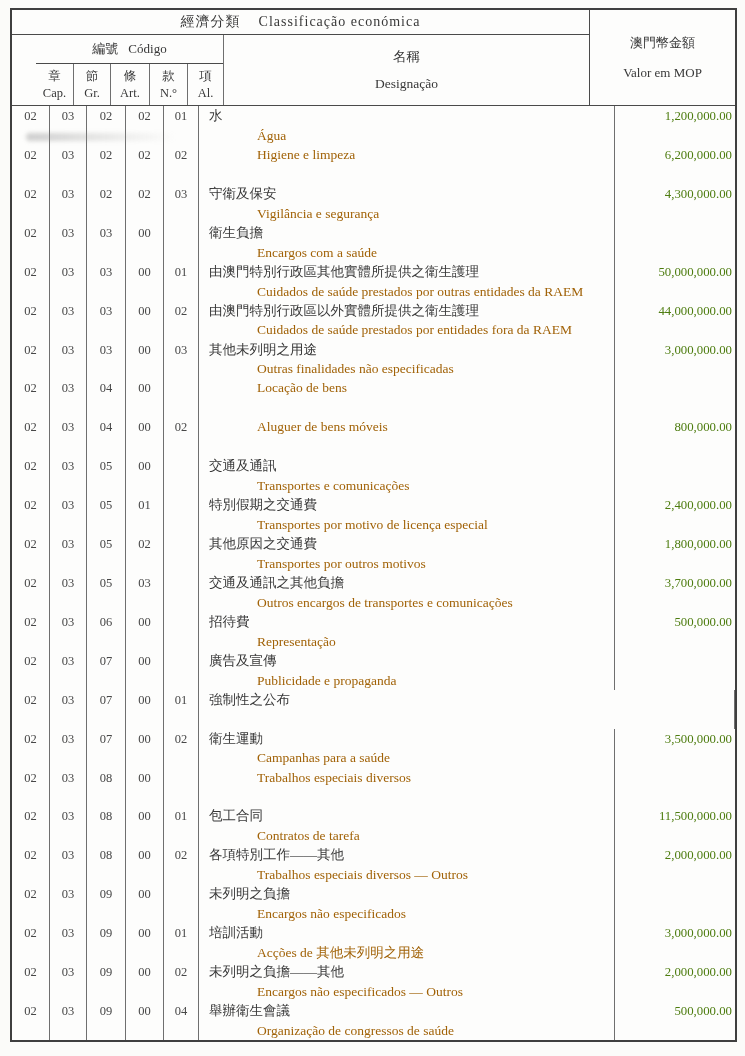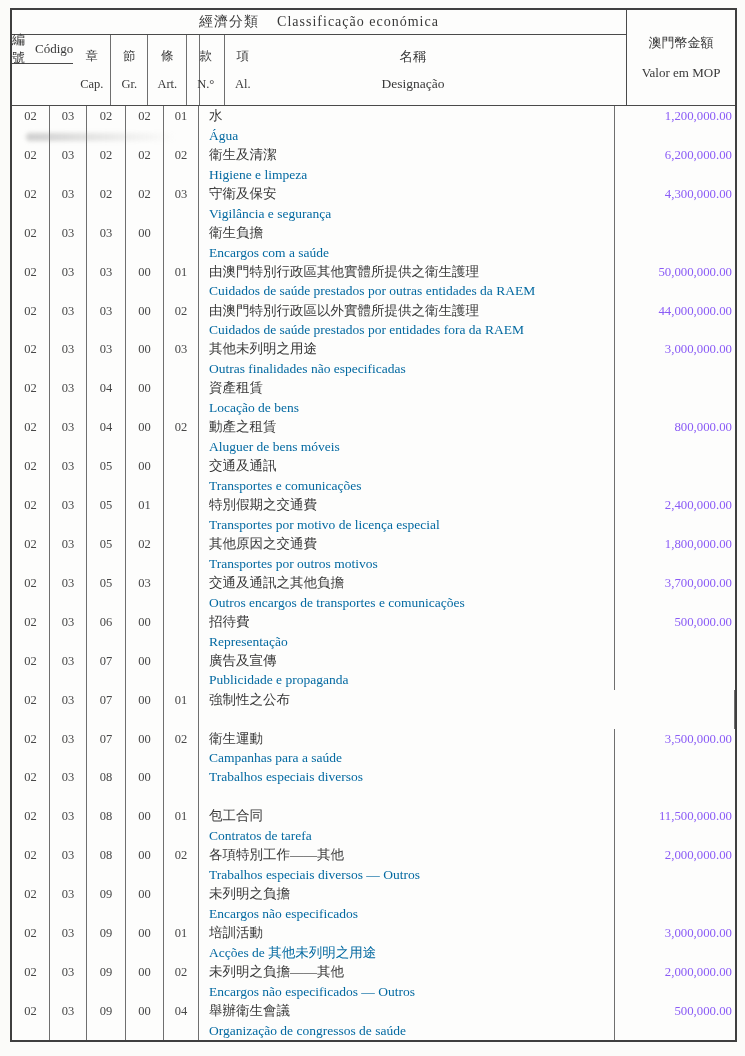--- a/index.html
+++ b/index.html
@@ -30,65 +30,65 @@
   .hdr-title{
     height:25px;box-sizing:border-box;
     border-bottom:1px solid #4a4a4a;
     display:flex;align-items:center;justify-content:center;gap:18px;
     font-size:14px;letter-spacing:1px;
   }
   .hdr-mid{flex:1;display:flex;}
   .hdr-code{
     width:188px;box-sizing:border-box;flex-shrink:0;
     border-right:1px solid #6f6f6f;
-    display:flex;flex-direction:row;
+    display:flex;flex-direction:column;margin-left:24px;
   }
   .hdr-codigo{
     height:29px;box-sizing:border-box;
     border-bottom:1px solid #4a4a4a;
     display:flex;align-items:center;justify-content:center;gap:10px;
     font-size:13px;
   }
   .hdr-cols{flex:1;display:flex;}
   .hc{
     box-sizing:border-box;border-right:1px solid #6f6f6f;
     display:flex;flex-direction:column;align-items:center;justify-content:space-evenly;
     font-size:12.5px;padding:2px 0;
   }
   .hc:last-child{border-right:none;}
   .hc-1{width:38px;} .hc-2{width:37px;} .hc-3{width:39px;} .hc-4{width:38px;} .hc-5{width:35px;}
   .hdr-desig{
     flex:1;display:flex;flex-direction:column;align-items:center;justify-content:center;
     gap:10px;font-size:13.5px;
   }
   .hdr-right{
-    width:109px;flex-shrink:0;box-sizing:border-box;
+    width:146px;flex-shrink:0;box-sizing:border-box;
     border-left:1px solid #4a4a4a;
     display:flex;flex-direction:column;align-items:center;justify-content:center;
     gap:13px;font-size:13px;
   }
   
-  .tbody{flex:1;display:flex;flex-direction:column;position:relative;overflow:hidden;}
+  .tbody{flex:1;display:flex;flex-direction:column;position:relative;overflow:hidden;justify-content:center;}
   .trow{height:38.916px;display:flex;flex-shrink:0;}
   .cc{
     box-sizing:border-box;border-right:1px solid #6f6f6f;
     text-align:center;font-size:12.5px;line-height:19px;
     padding-top:1px;color:#474747;
   }
   .cc-1{width:38px;} .cc-2{width:37px;} .cc-3{width:39px;} .cc-4{width:38px;} .cc-5{width:35px;}
   .desig{
     flex:1;box-sizing:border-box;border-right:1px solid #6f6f6f;
     padding-left:10px;min-width:0;
   }
   .desig .zh{height:19.8px;line-height:20.5px;font-size:13.5px;white-space:nowrap;}
-  .desig .pt{height:19.1px;line-height:19px;font-size:13.5px;white-space:nowrap;color:#0369a1;}
+  .desig .pt{height:19.1px;line-height:19px;font-size:13.5px;white-space:nowrap;color:#a16207;margin-left:48px;}
   .val{
     width:120px;flex-shrink:0;box-sizing:border-box;
     text-align:right;padding:1px 3px 0 0;
-    font-size:12.8px;line-height:19px;color:#8b5cf6;
+    font-size:12.8px;line-height:19px;color:#4d7c0f;
   }
   .smudge{
     position:absolute;left:14px;top:27px;width:150px;height:8px;
     background:linear-gradient(90deg, rgba(120,120,120,.35), rgba(160,160,160,.18) 60%, rgba(180,180,180,0));
     filter:blur(2px);border-radius:4px;pointer-events:none;
   }
 </style>
 </head>
 <body>
 
@@ -156,21 +156,20 @@
     </div>
     <div class="val">1,200,000.00</div>
   </div>
         <div class="trow">
     <div class="cc cc-1">02</div>
     <div class="cc cc-2">03</div>
     <div class="cc cc-3">02</div>
     <div class="cc cc-4">02</div>
     <div class="cc cc-5">02</div>
     <div class="desig">
-      <div class="zh">衛生及清潔</div>
       <div class="pt">Higiene e limpeza</div>
     </div>
     <div class="val">6,200,000.00</div>
   </div>
         <div class="trow">
     <div class="cc cc-1">02</div>
     <div class="cc cc-2">03</div>
     <div class="cc cc-3">02</div>
     <div class="cc cc-4">02</div>
     <div class="cc cc-5">03</div>
@@ -228,33 +227,31 @@
     </div>
     <div class="val">3,000,000.00</div>
   </div>
         <div class="trow">
     <div class="cc cc-1">02</div>
     <div class="cc cc-2">03</div>
     <div class="cc cc-3">04</div>
     <div class="cc cc-4">00</div>
     <div class="cc cc-5"></div>
     <div class="desig">
-      <div class="zh">資產租賃</div>
       <div class="pt">Locação de bens</div>
     </div>
     <div class="val"></div>
   </div>
         <div class="trow">
     <div class="cc cc-1">02</div>
     <div class="cc cc-2">03</div>
     <div class="cc cc-3">04</div>
     <div class="cc cc-4">00</div>
     <div class="cc cc-5">02</div>
     <div class="desig">
-      <div class="zh">動產之租賃</div>
       <div class="pt">Aluguer de bens móveis</div>
     </div>
     <div class="val">800,000.00</div>
   </div>
         <div class="trow">
     <div class="cc cc-1">02</div>
     <div class="cc cc-2">03</div>
     <div class="cc cc-3">05</div>
     <div class="cc cc-4">00</div>
     <div class="cc cc-5"></div>

